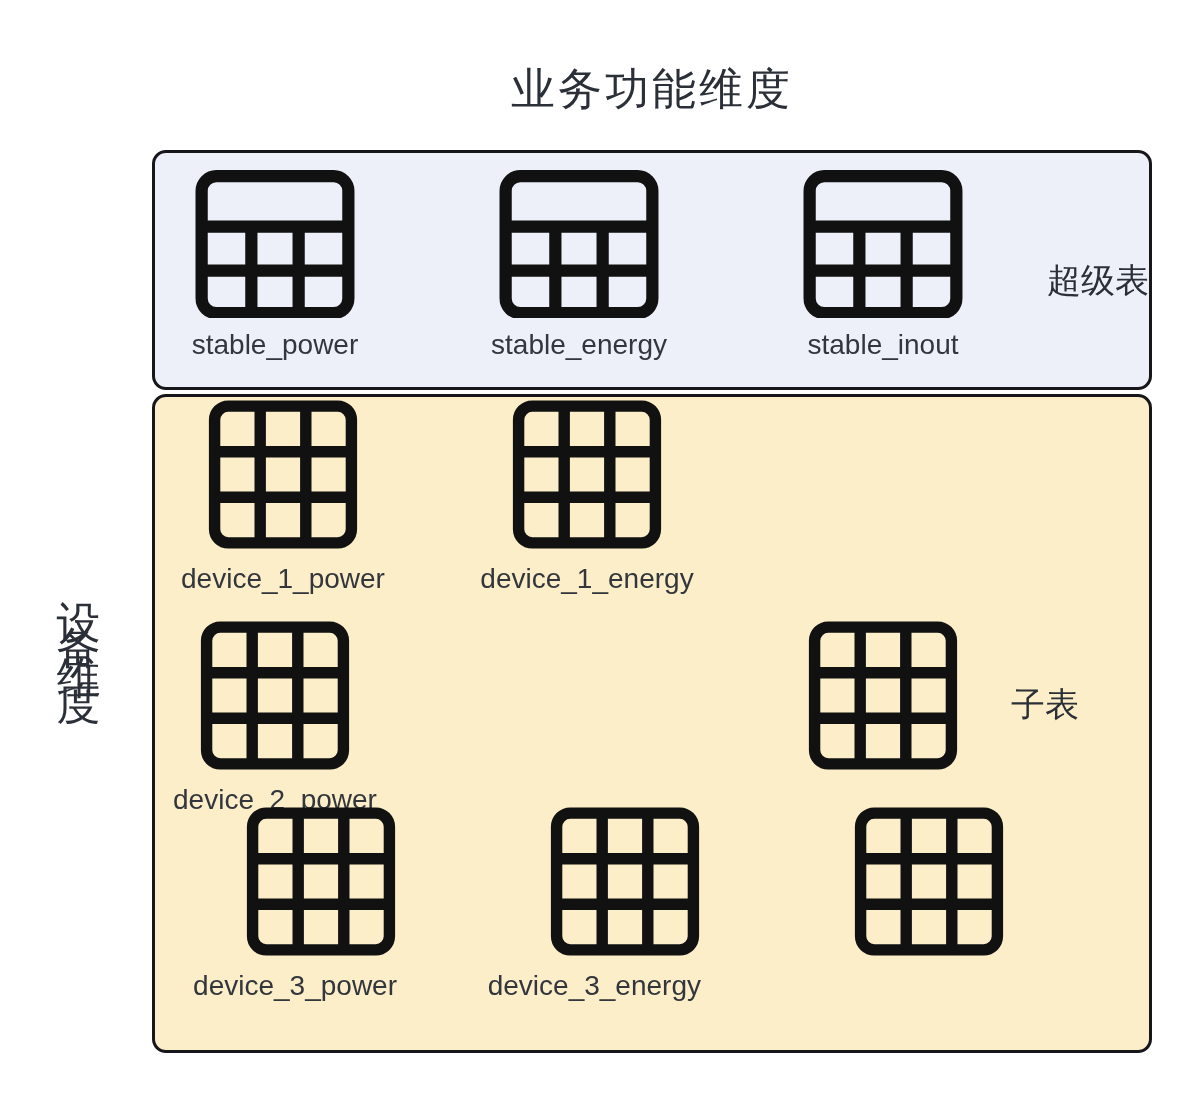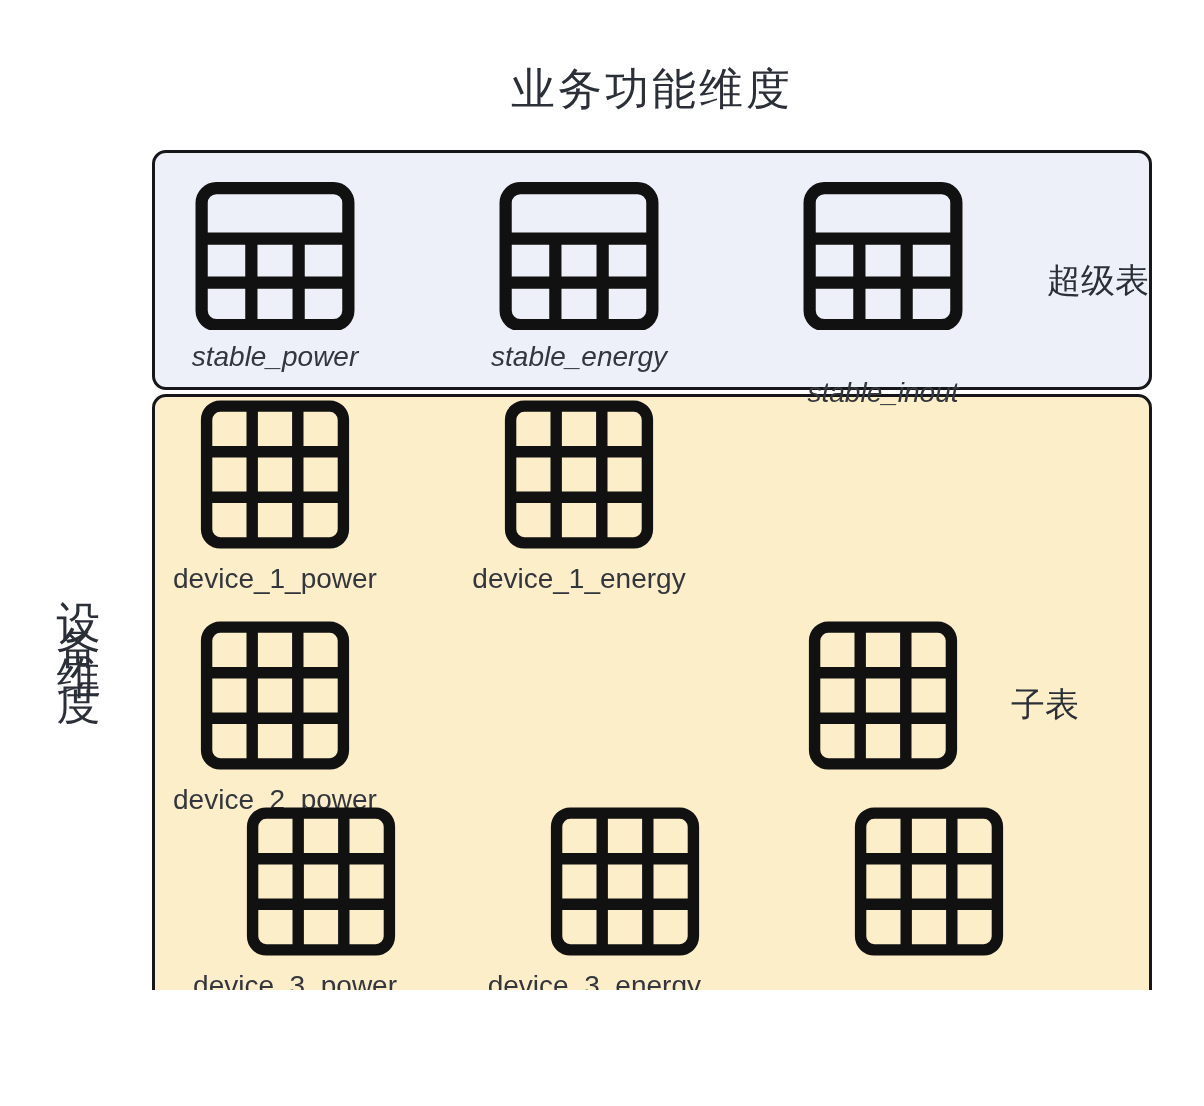--- a/index.html
+++ b/index.html
@@ -1,18 +1,18 @@
 <!DOCTYPE html>
 <html><head>
 <meta charset="utf-8">
 <style>
   html,body{margin:0;padding:0;background:#ffffff;}
   .stage{
     position:relative;
-    width:1204px;height:990px;
+    width:1204px;height:1106px;
     background:#ffffff;
     font-family:"Liberation Sans","DejaVu Sans",sans-serif;
     color:#2d3138;
     overflow:hidden;
   }
   .title{
     position:absolute;left:152px;top:60px;width:1000px;
     text-align:center;
     font-size:44px;font-weight:500;letter-spacing:3px;color:#2b2f37;
   }
@@ -37,25 +37,25 @@
   .cell{
     position:absolute;width:244px;
     display:flex;flex-direction:column;align-items:center;
   }
   .cell .tbl-label{
     margin-top:11px;
     font-size:28px;color:#33363c;white-space:nowrap;
   }
   .icon{display:block;}
   
-  .c1{left:153px;} .c2{left:457px;} .c3{left:761px;gap:36px;}
+  .c1{left:153px;} .c2{left:457px;} .c3{left:761px;}
   
-  .r0{top:180px;font-style:italic;}
+  .r0{top:168px;}
   
-  .r1{top:397px;} .r2{top:618px;} .r3{top:804px;align-items:flex-end;}
+  .r1{top:397px;margin-left:8px;} .r2{top:618px;} .r3{top:804px;align-items:flex-end;}
 </style>
 </head>
 <body>
 
 <div class="stage">
 
   <svg width="0" height="0" style="position:absolute" aria-hidden="true">
     <defs>
       <g id="supertable-shape" fill="none" stroke="#111111" stroke-width="7.5">
         <rect x="5" y="5" width="90" height="84" rx="9"></rect>

